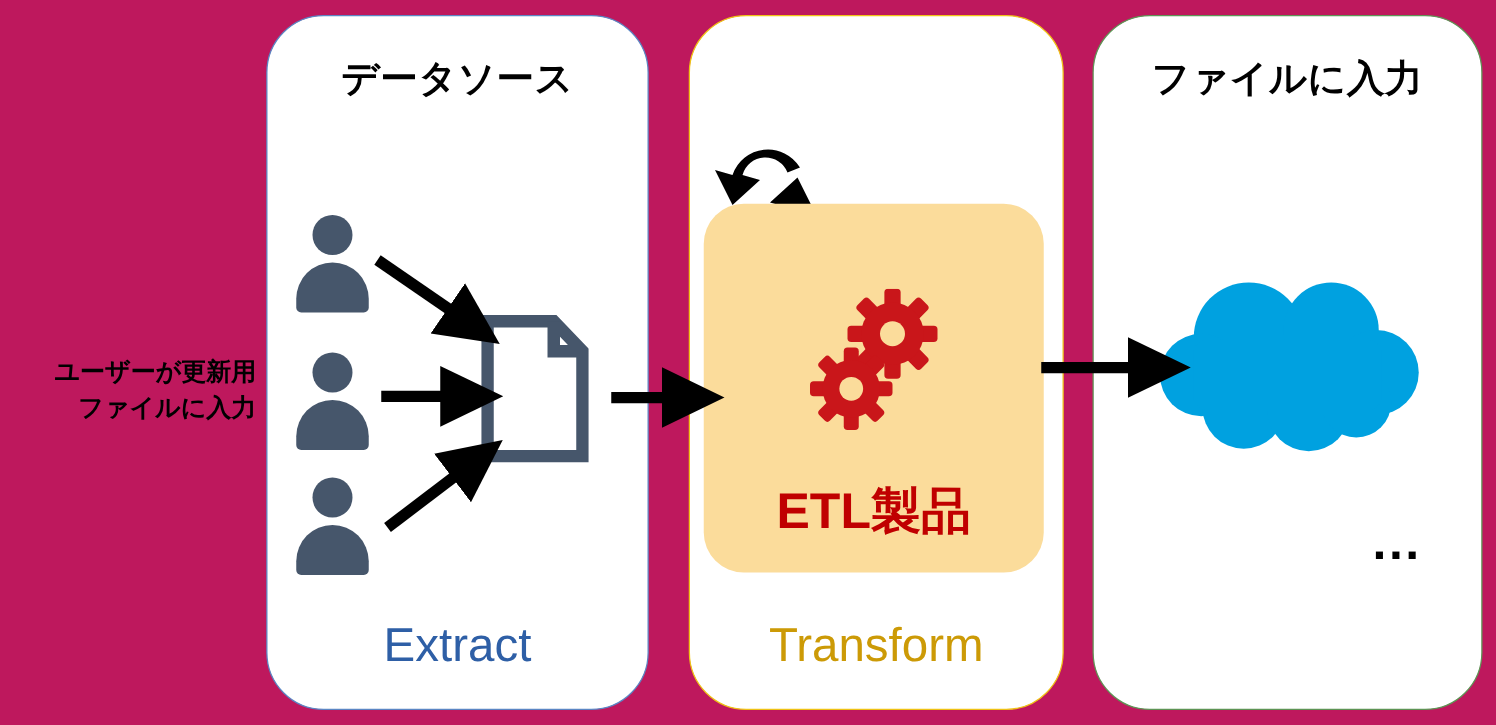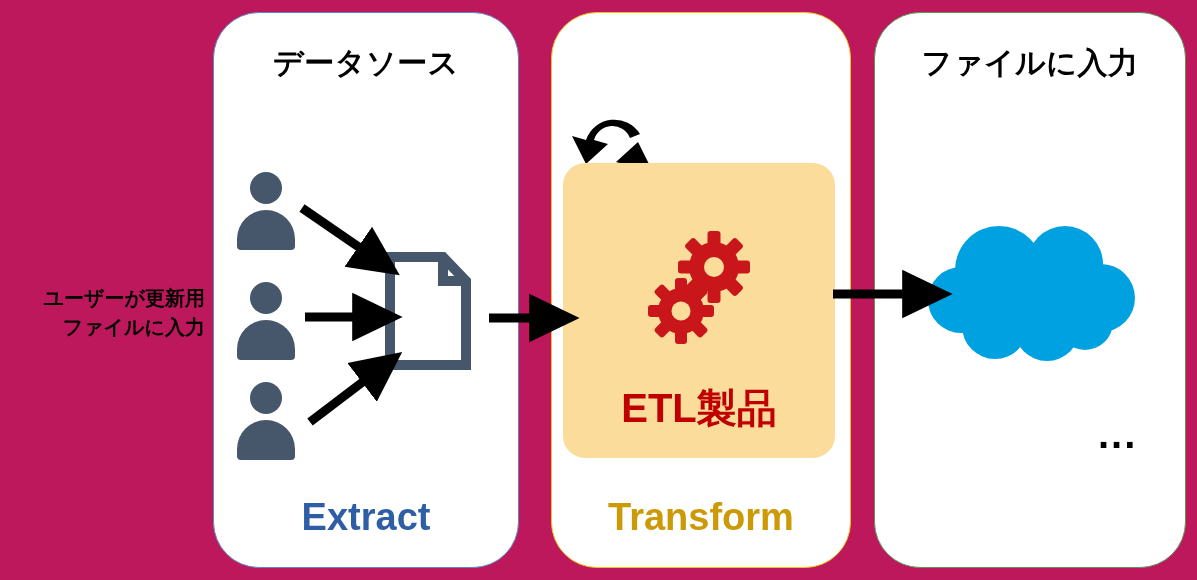--- a/index.html
+++ b/index.html
@@ -44,21 +44,21 @@
     letter-spacing: 0.5px;
     white-space: nowrap;
   }
   .panel-footer {
     position: absolute;
     left: 0;
     right: 0;
     bottom: 28px;
     text-align: center;
     font-size: 38px;
-    font-weight: 700;
+    font-weight: 400;
     white-space: nowrap;
   }
   .footer-extract   { color: #2E5FA6; }
   .footer-transform { color: #CC9A06; text-align: center; }
   .footer-load      { color: #4B7C2C; }
 
   
   .left-caption {
     position: absolute;
     left: 0px;
@@ -110,21 +110,21 @@
   }
 
   
   .etl-box {
     position: absolute;
     left: 563px;
     top: 163px;
     width: 272px;
     height: 295px;
     background: #FBDC9B;
-    border-radius: 22px;
+    border-radius: 32px;
   }
   .etl-label {
     position: absolute;
     left: 0;
     right: 0;
     bottom: 22px;
     text-align: center;
     font-size: 40px;
     font-weight: 700;
     color: #C00000;

